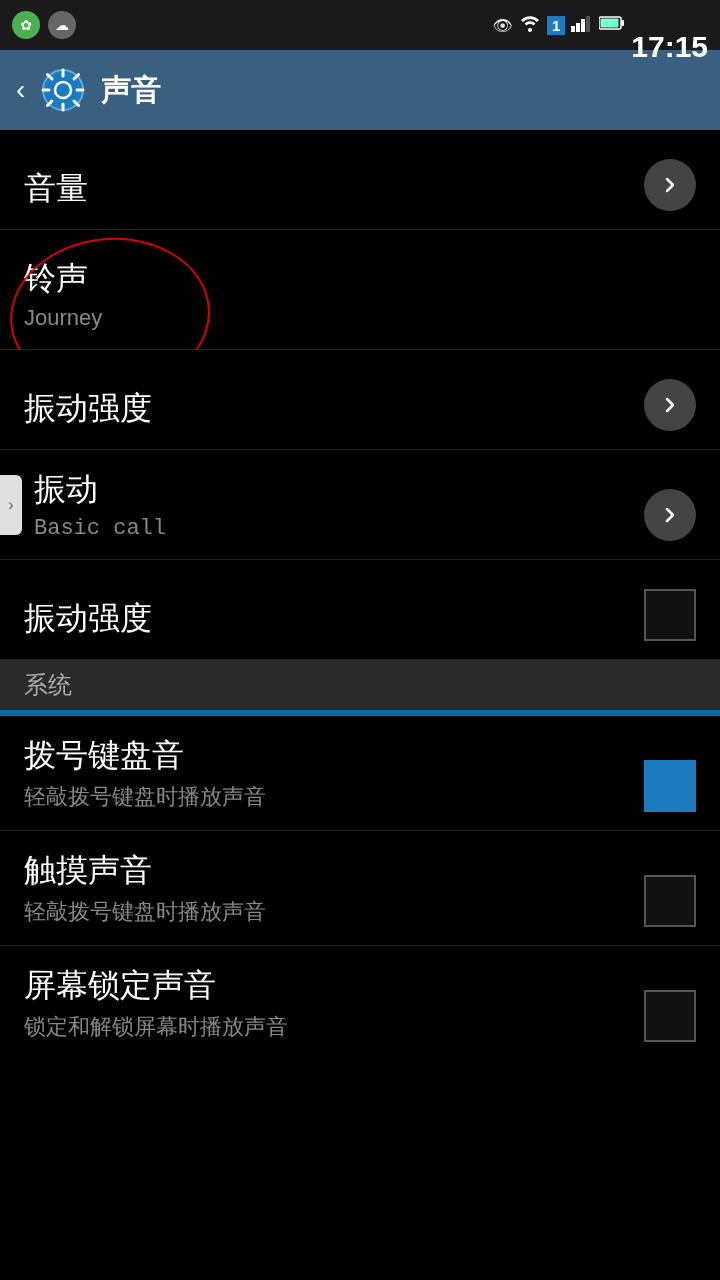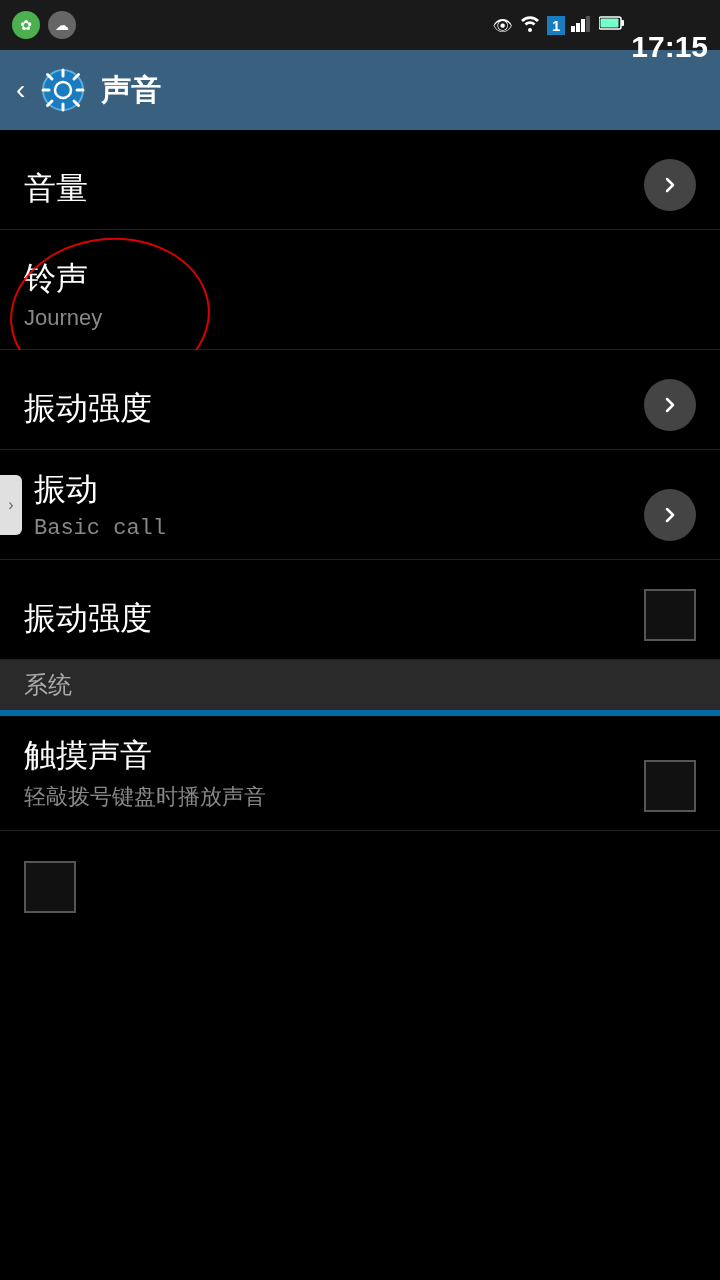--- a/index.html
+++ b/index.html
@@ -306,26 +306,37 @@
     <div class="setting-text">
       <span class="setting-title">振动强度</span>
     </div>
     <div class="checkbox"></div>
   </div>
 
   <div class="section-header">
     <span class="section-header-text">系统</span>
   </div>
 
+  <div class="setting-item">
+    <div class="setting-text">
+      <span class="setting-title">拨号键盘音</span>
+      <span class="setting-subtitle">轻敲拨号键盘时播放声音</span>
+    </div>
+    <div class="checkbox checked"></div>
+  </div>
 
   <div class="setting-item">
     <div class="setting-text">
       <span class="setting-title">触摸声音</span>
       <span class="setting-subtitle">轻敲拨号键盘时播放声音</span>
     </div>
     <div class="checkbox"></div>
   </div>
 
   <div class="setting-item">
+    <div class="setting-text">
+      <span class="setting-title">屏幕锁定声音</span>
+      <span class="setting-subtitle">锁定和解锁屏幕时播放声音</span>
+    </div>
     <div class="checkbox"></div>
   </div>
 
 </div>
 
 </body></html>

